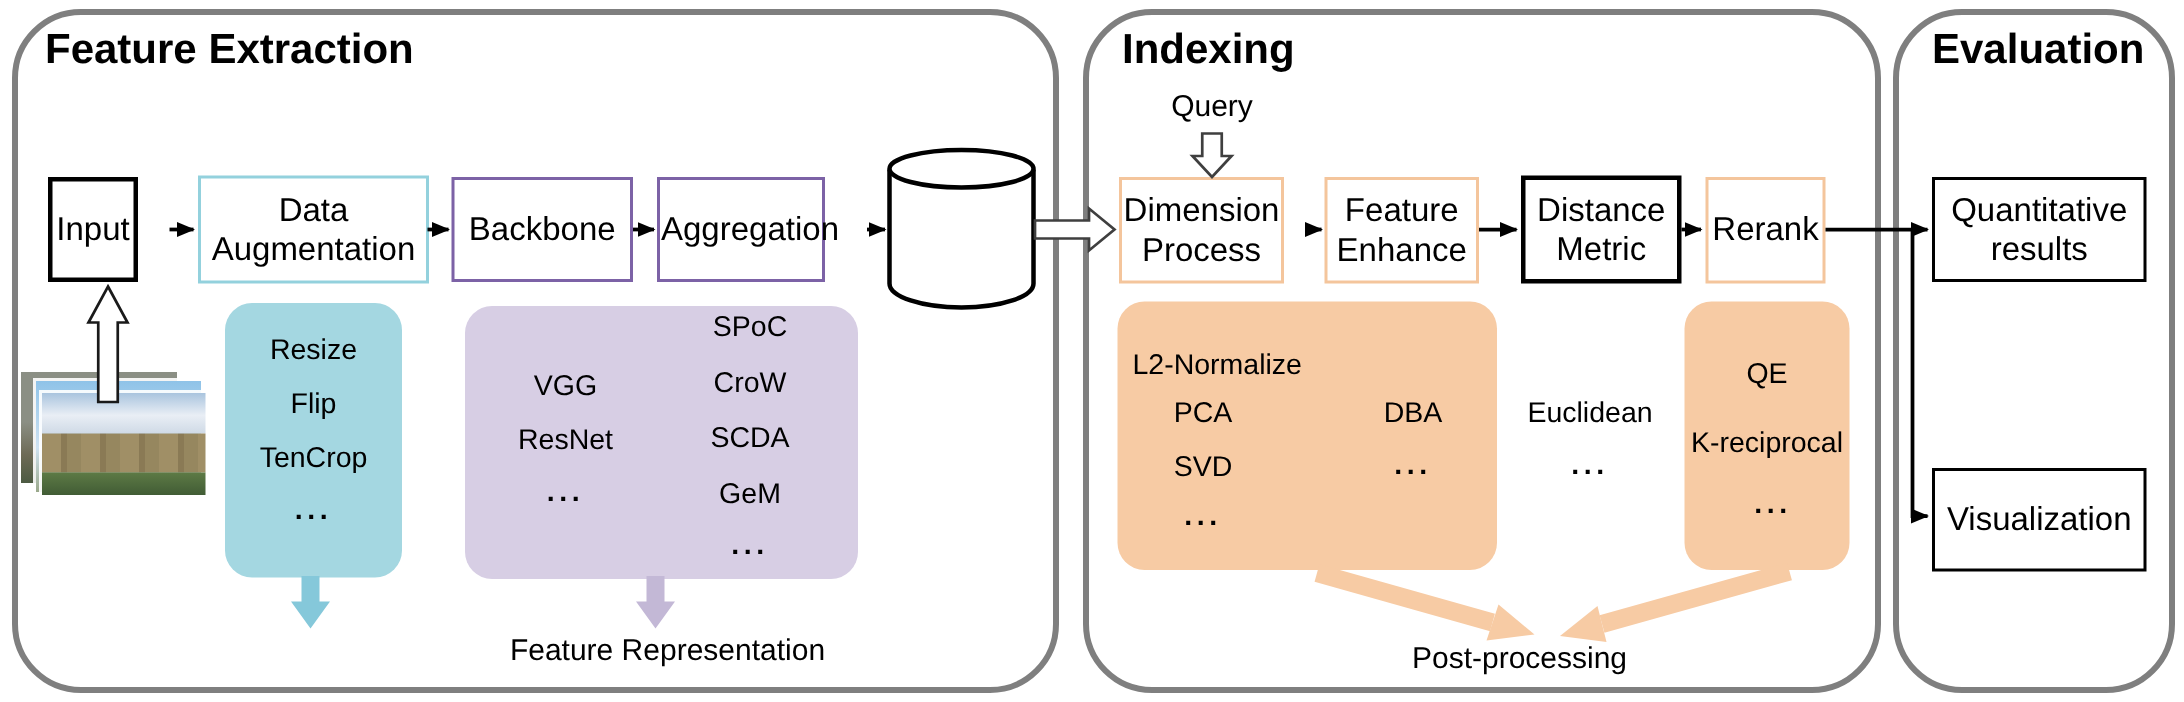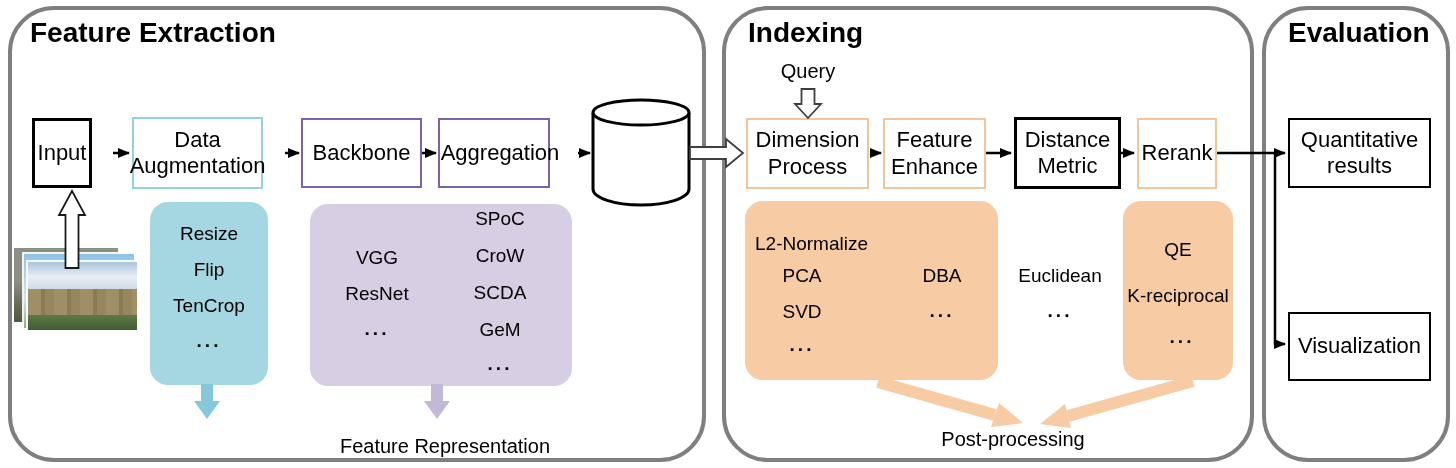--- a/index.html
+++ b/index.html
@@ -58,29 +58,29 @@
   <div class="panel" style="left:8px; width:698px;"></div>
   <div class="panel" style="left:722px; width:532px;"></div>
   <div class="panel" style="left:1262px; width:188px;"></div>
 
   <div class="ptitle" style="left:748px; top:17px;">Indexing</div>
   <div class="ptitle" style="left:30px; top:17px;">Feature Extraction</div>
   <div class="ptitle" style="left:1288px; top:17px;">Evaluation</div>
 
   <div class="box b-black" style="left:32px; top:118px; width:60px; height:70px;">Input</div>
 
-  <div class="box b-cyan" style="left:132px; top:117px; width:131px; height:72px;">Data Augmentation</div>
+  <div class="box b-cyan" style="left:132px; top:117px; width:154px; height:72px;">Data Augmentation</div>
 
   <div class="box b-purple" style="left:301px; top:118px; width:121px; height:70px;">Backbone</div>
 
   <div class="box b-purple" style="left:438px; top:118px; width:112px; height:70px;padding-left:14px;">Aggregation</div>
 
   <div class="cyl-label" style="left:595px; top:127px; width:92px;">Feature Set</div>
 
-  <div class="box b-orange" style="left:746px; top:118px; width:123px; height:71px;text-align:center;">Dimension Process</div>
+  <div class="box b-orange" style="left:746px; top:118px; width:110px; height:71px;text-align:center;">Dimension Process</div>
 
   <div class="box b-orange" style="left:883px; top:118px; width:103px; height:71px;">Feature Enhance</div>
 
   <div class="box b-black" style="left:1014px; top:117px; width:107px; height:72px;">Distance Metric</div>
 
   <div class="box b-orange" style="left:1137px; top:118px; width:80px; height:71px;">Rerank</div>
 
   <div class="box b-black-thin" style="left:1288px; top:312px; width:143px; height:69px;">Visualization</div>
 
   <div class="box b-black-thin" style="left:1288px; top:118px; width:143px; height:70px;">Quantitative results</div>
@@ -124,21 +124,21 @@
   <span class="it" style="left:942px; top:276px;">DBA</span>
   <span class="it dots" style="left:942px; top:311px;">...</span>
 
   <span class="it" style="left:1060px; top:276px;">Euclidean</span>
   <span class="it dots" style="left:1060px; top:311px;">...</span>
 
   <span class="it" style="left:1178px; top:250px;">QE</span>
   <span class="it" style="left:1178px; top:296px;">K-reciprocal</span>
   <span class="it dots" style="left:1182px; top:337px;">...</span>
 
-  <div class="lbl" style="left:445px; top:423px;margin-top:12px;">Feature Representation</div>
+  <div class="lbl" style="left:445px; top:423px;">Feature Representation</div>
   <div class="lbl" style="left:1013px; top:428px;">Post-processing</div>
 
   <svg class="overlay" width="1456" height="468" viewBox="0 0 1456 468">
     <defs>
       <marker id="ah" markerUnits="userSpaceOnUse" markerWidth="13" markerHeight="11" refX="11" refY="5" orient="auto">
         <path d="M0,0 L12,5 L0,10 Z" fill="#000"></path>
       </marker>
     </defs>
 
     <g>

